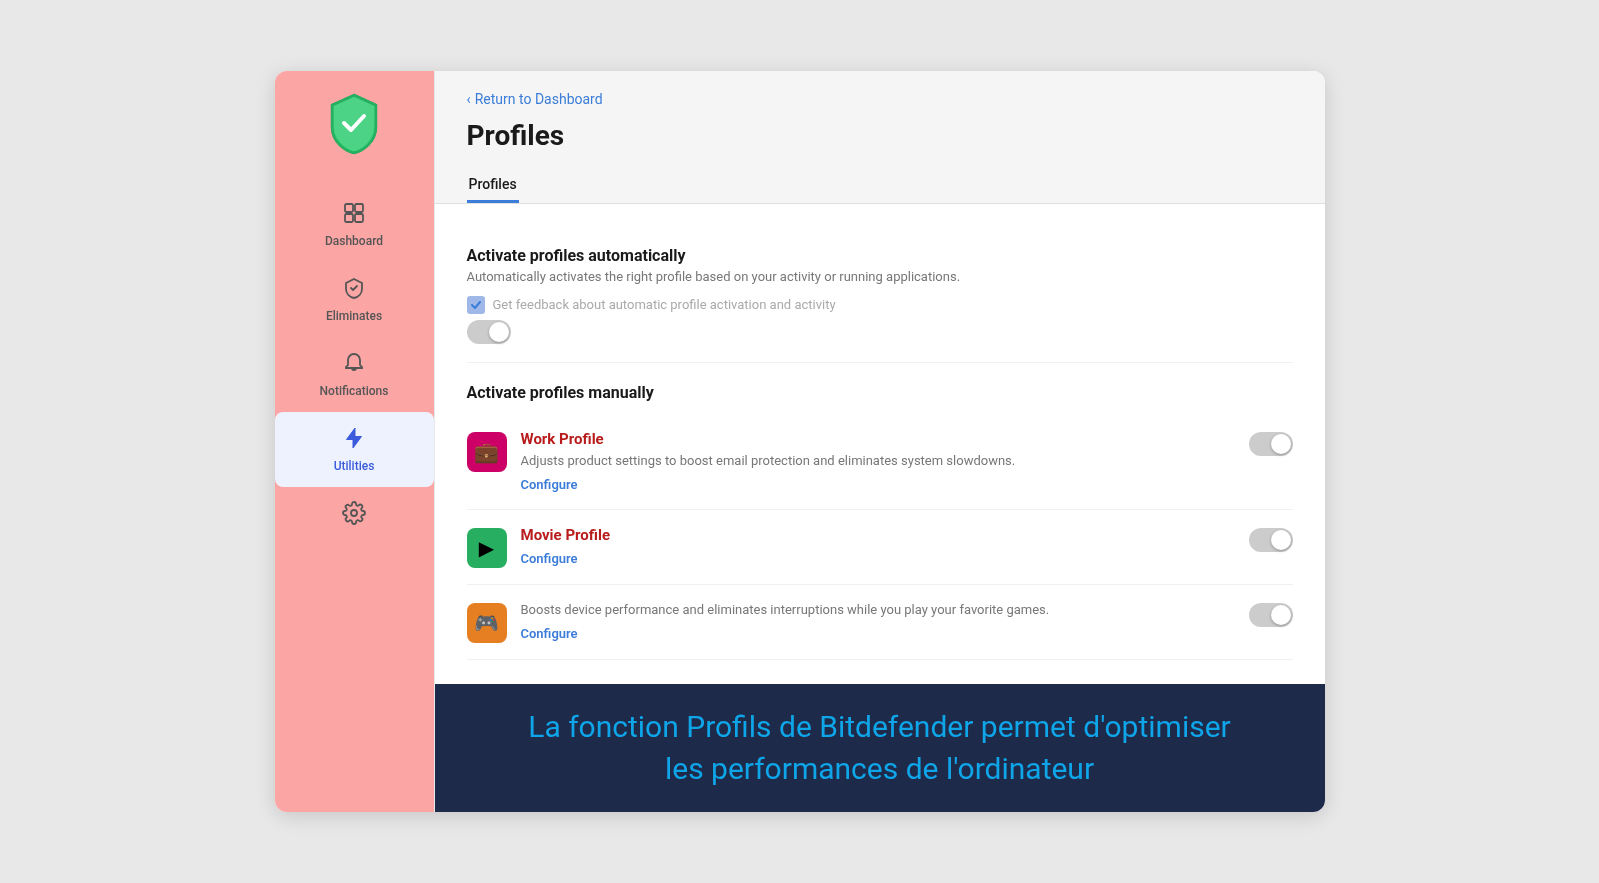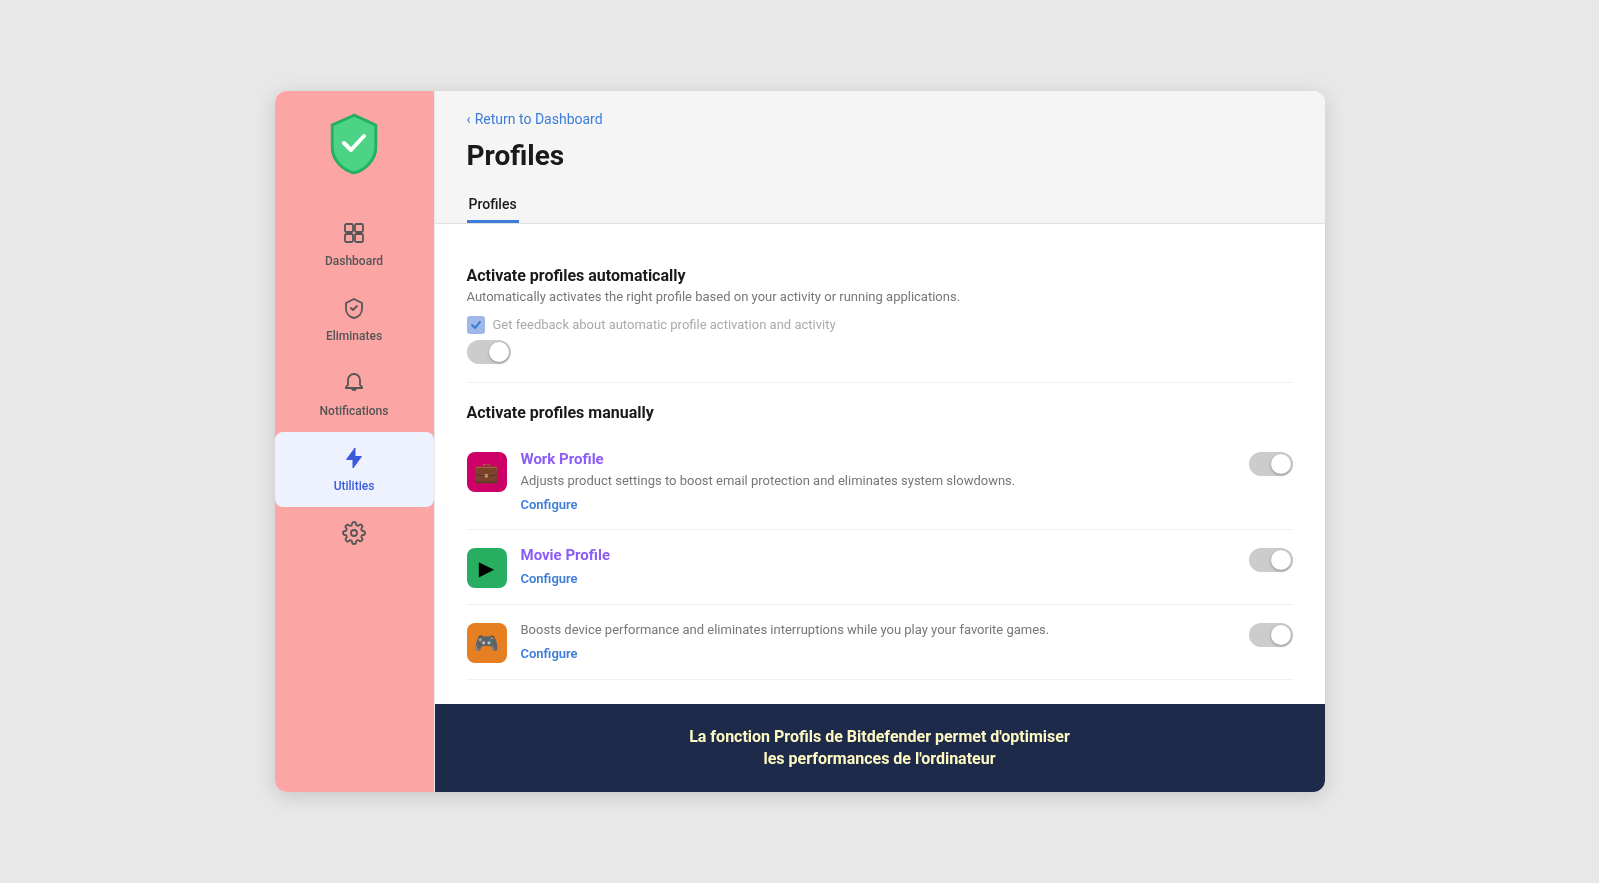--- a/index.html
+++ b/index.html
@@ -230,21 +230,21 @@
       font-size: 20px;
       flex-shrink: 0;
       margin-top: 2px;
     }
     .profile-icon.work { background: #c06; }
     .profile-icon.movie { background: #27ae60; }
     .profile-icon.game { background: #e67e22; }
     .profile-info .profile-name {
       font-size: 15px;
       font-weight: 700;
-      color: #8b5cf6;
+      color: #b91c1c;
       margin-bottom: 4px;
     }
     .profile-info .profile-desc {
       font-size: 13px;
       color: #777;
       margin-bottom: 4px;
       line-height: 1.4;
     }
     .profile-info .configure-link {
       font-size: 13px;
@@ -253,23 +253,23 @@
       cursor: pointer;
       text-decoration: none;
     }
     
     .bottom-banner {
       background: #1e2a4a;
       padding: 22px 32px;
       text-align: center;
     }
     .bottom-banner-text {
-      color: #fef9c3;
-      font-size: 16px;
-      font-weight: 700;
+      color: #0ea5e9;
+      font-size: 30px;
+      font-weight: 400;
       line-height: 1.4;
     }
   </style>
 </head>
 <body>
 
 <div class="app-container">
   <div class="main-layout">
 
     <div class="sidebar">

